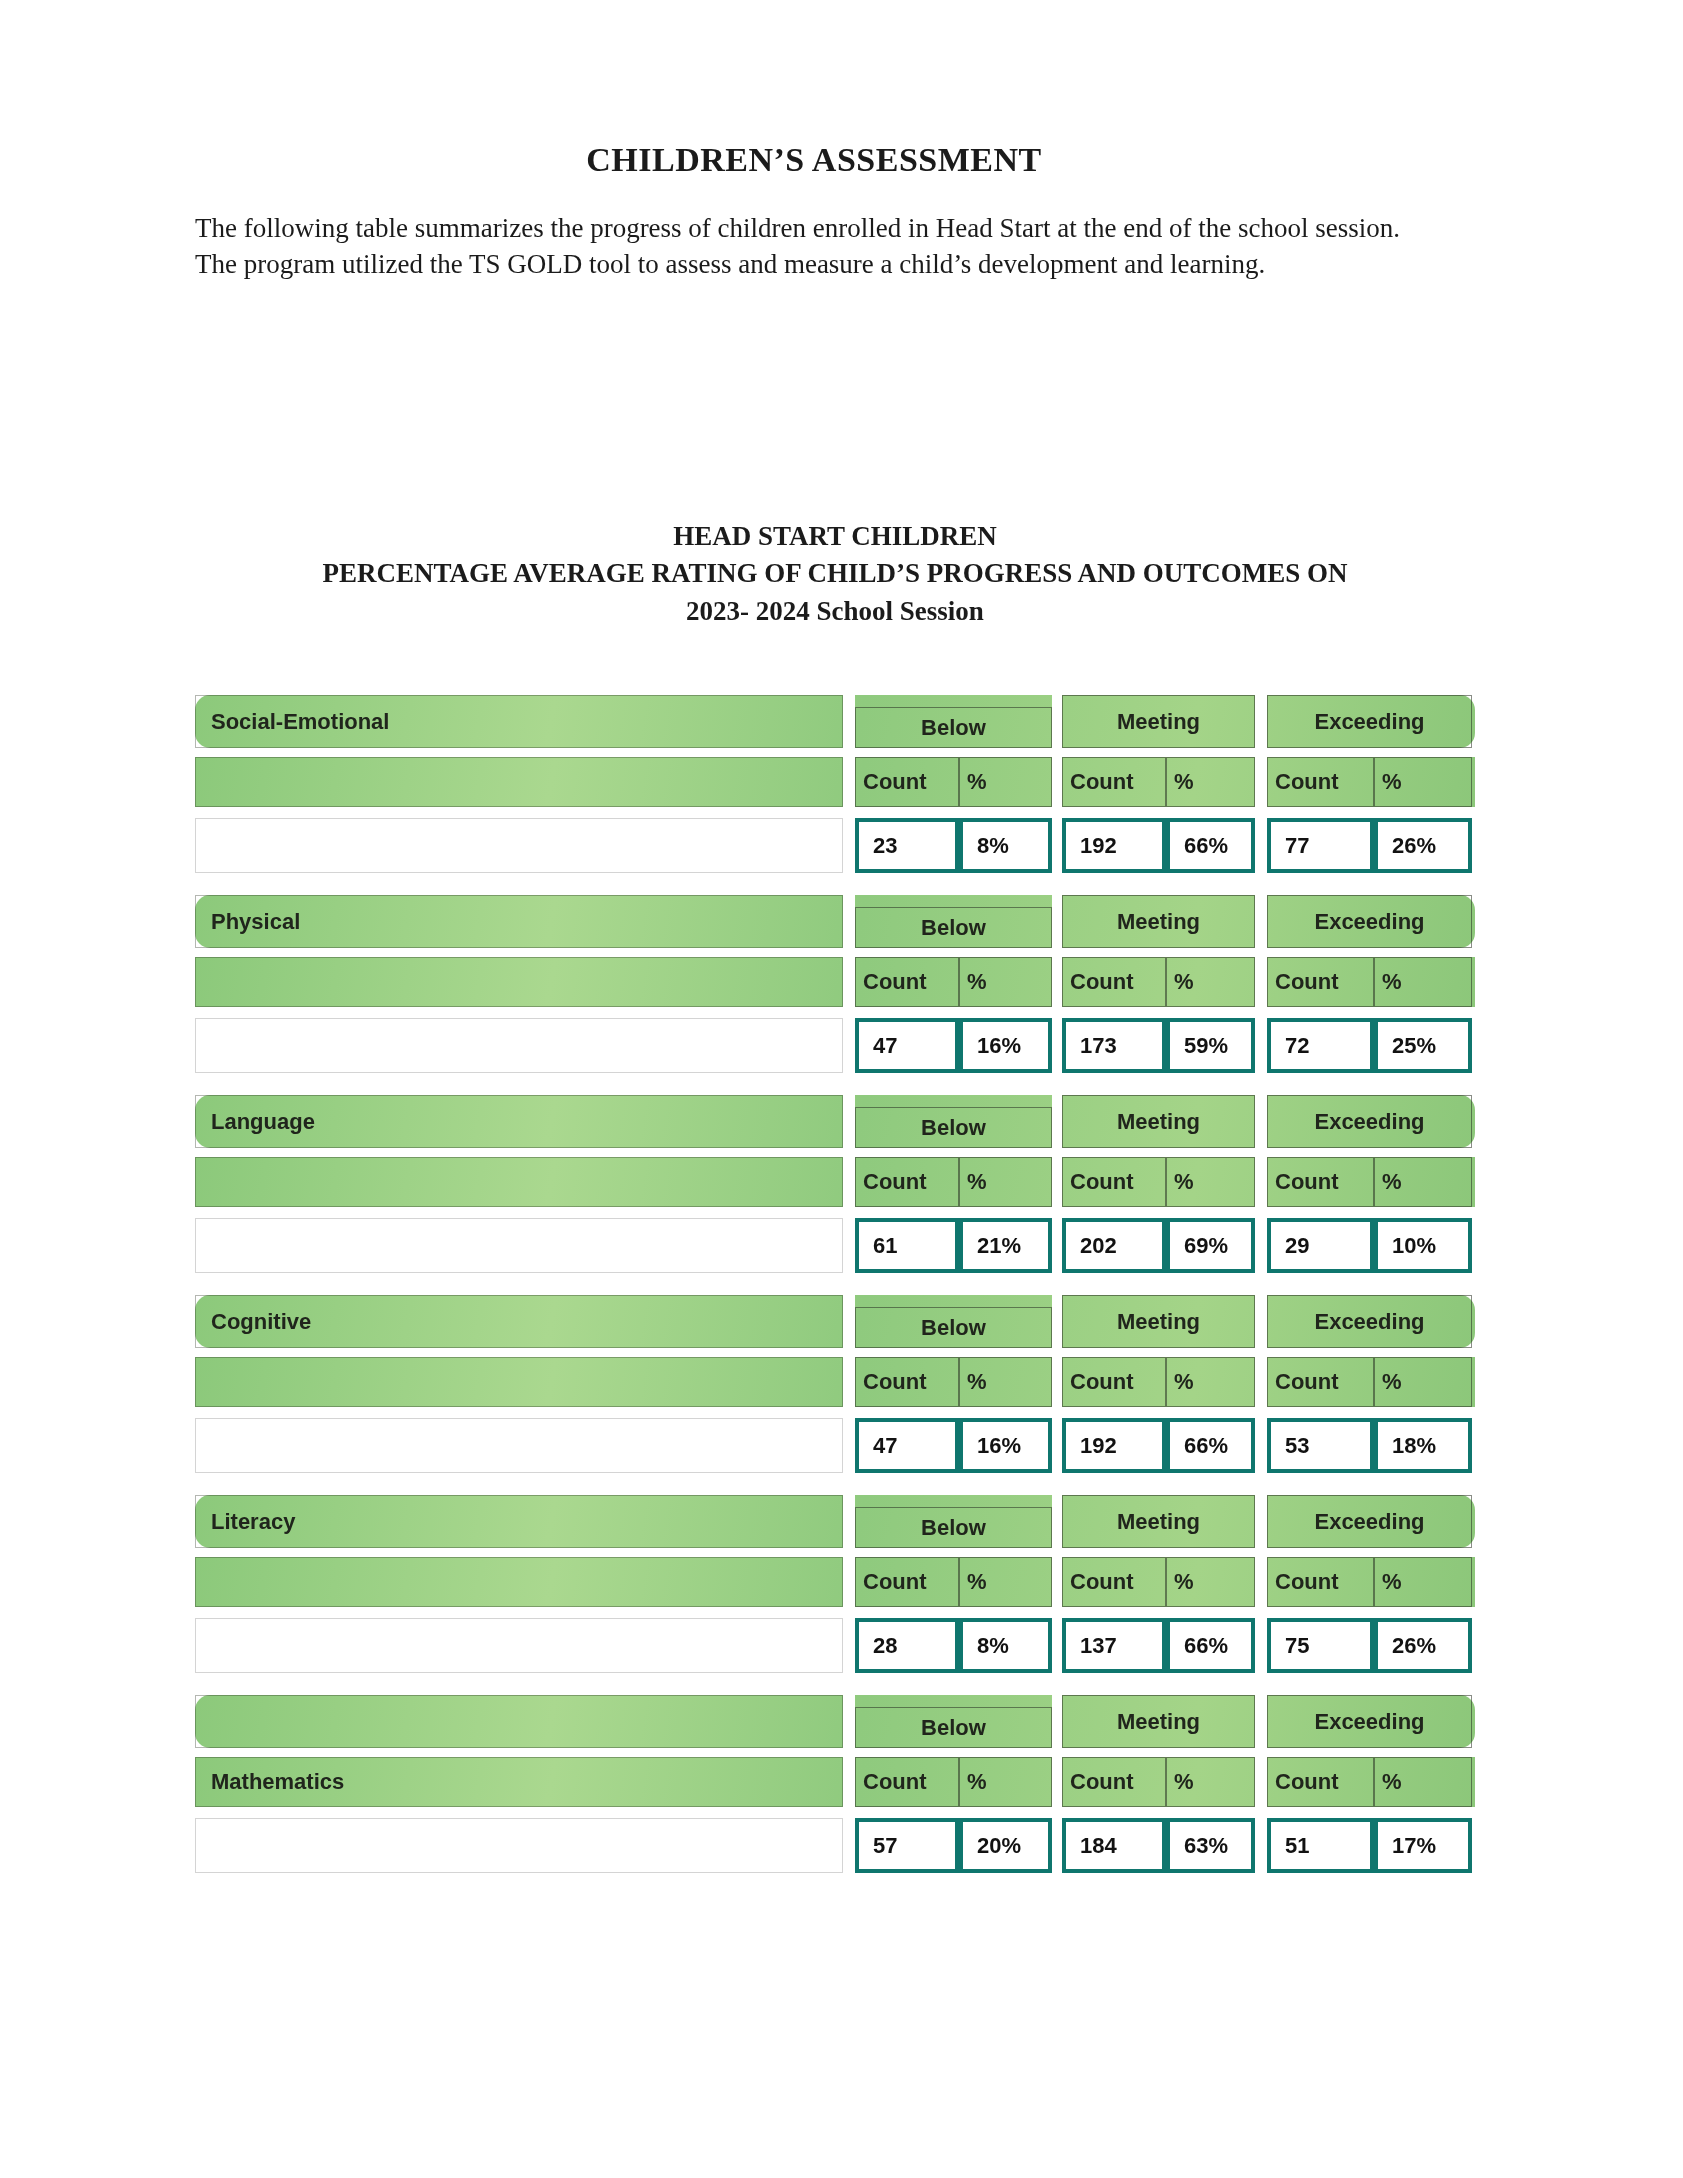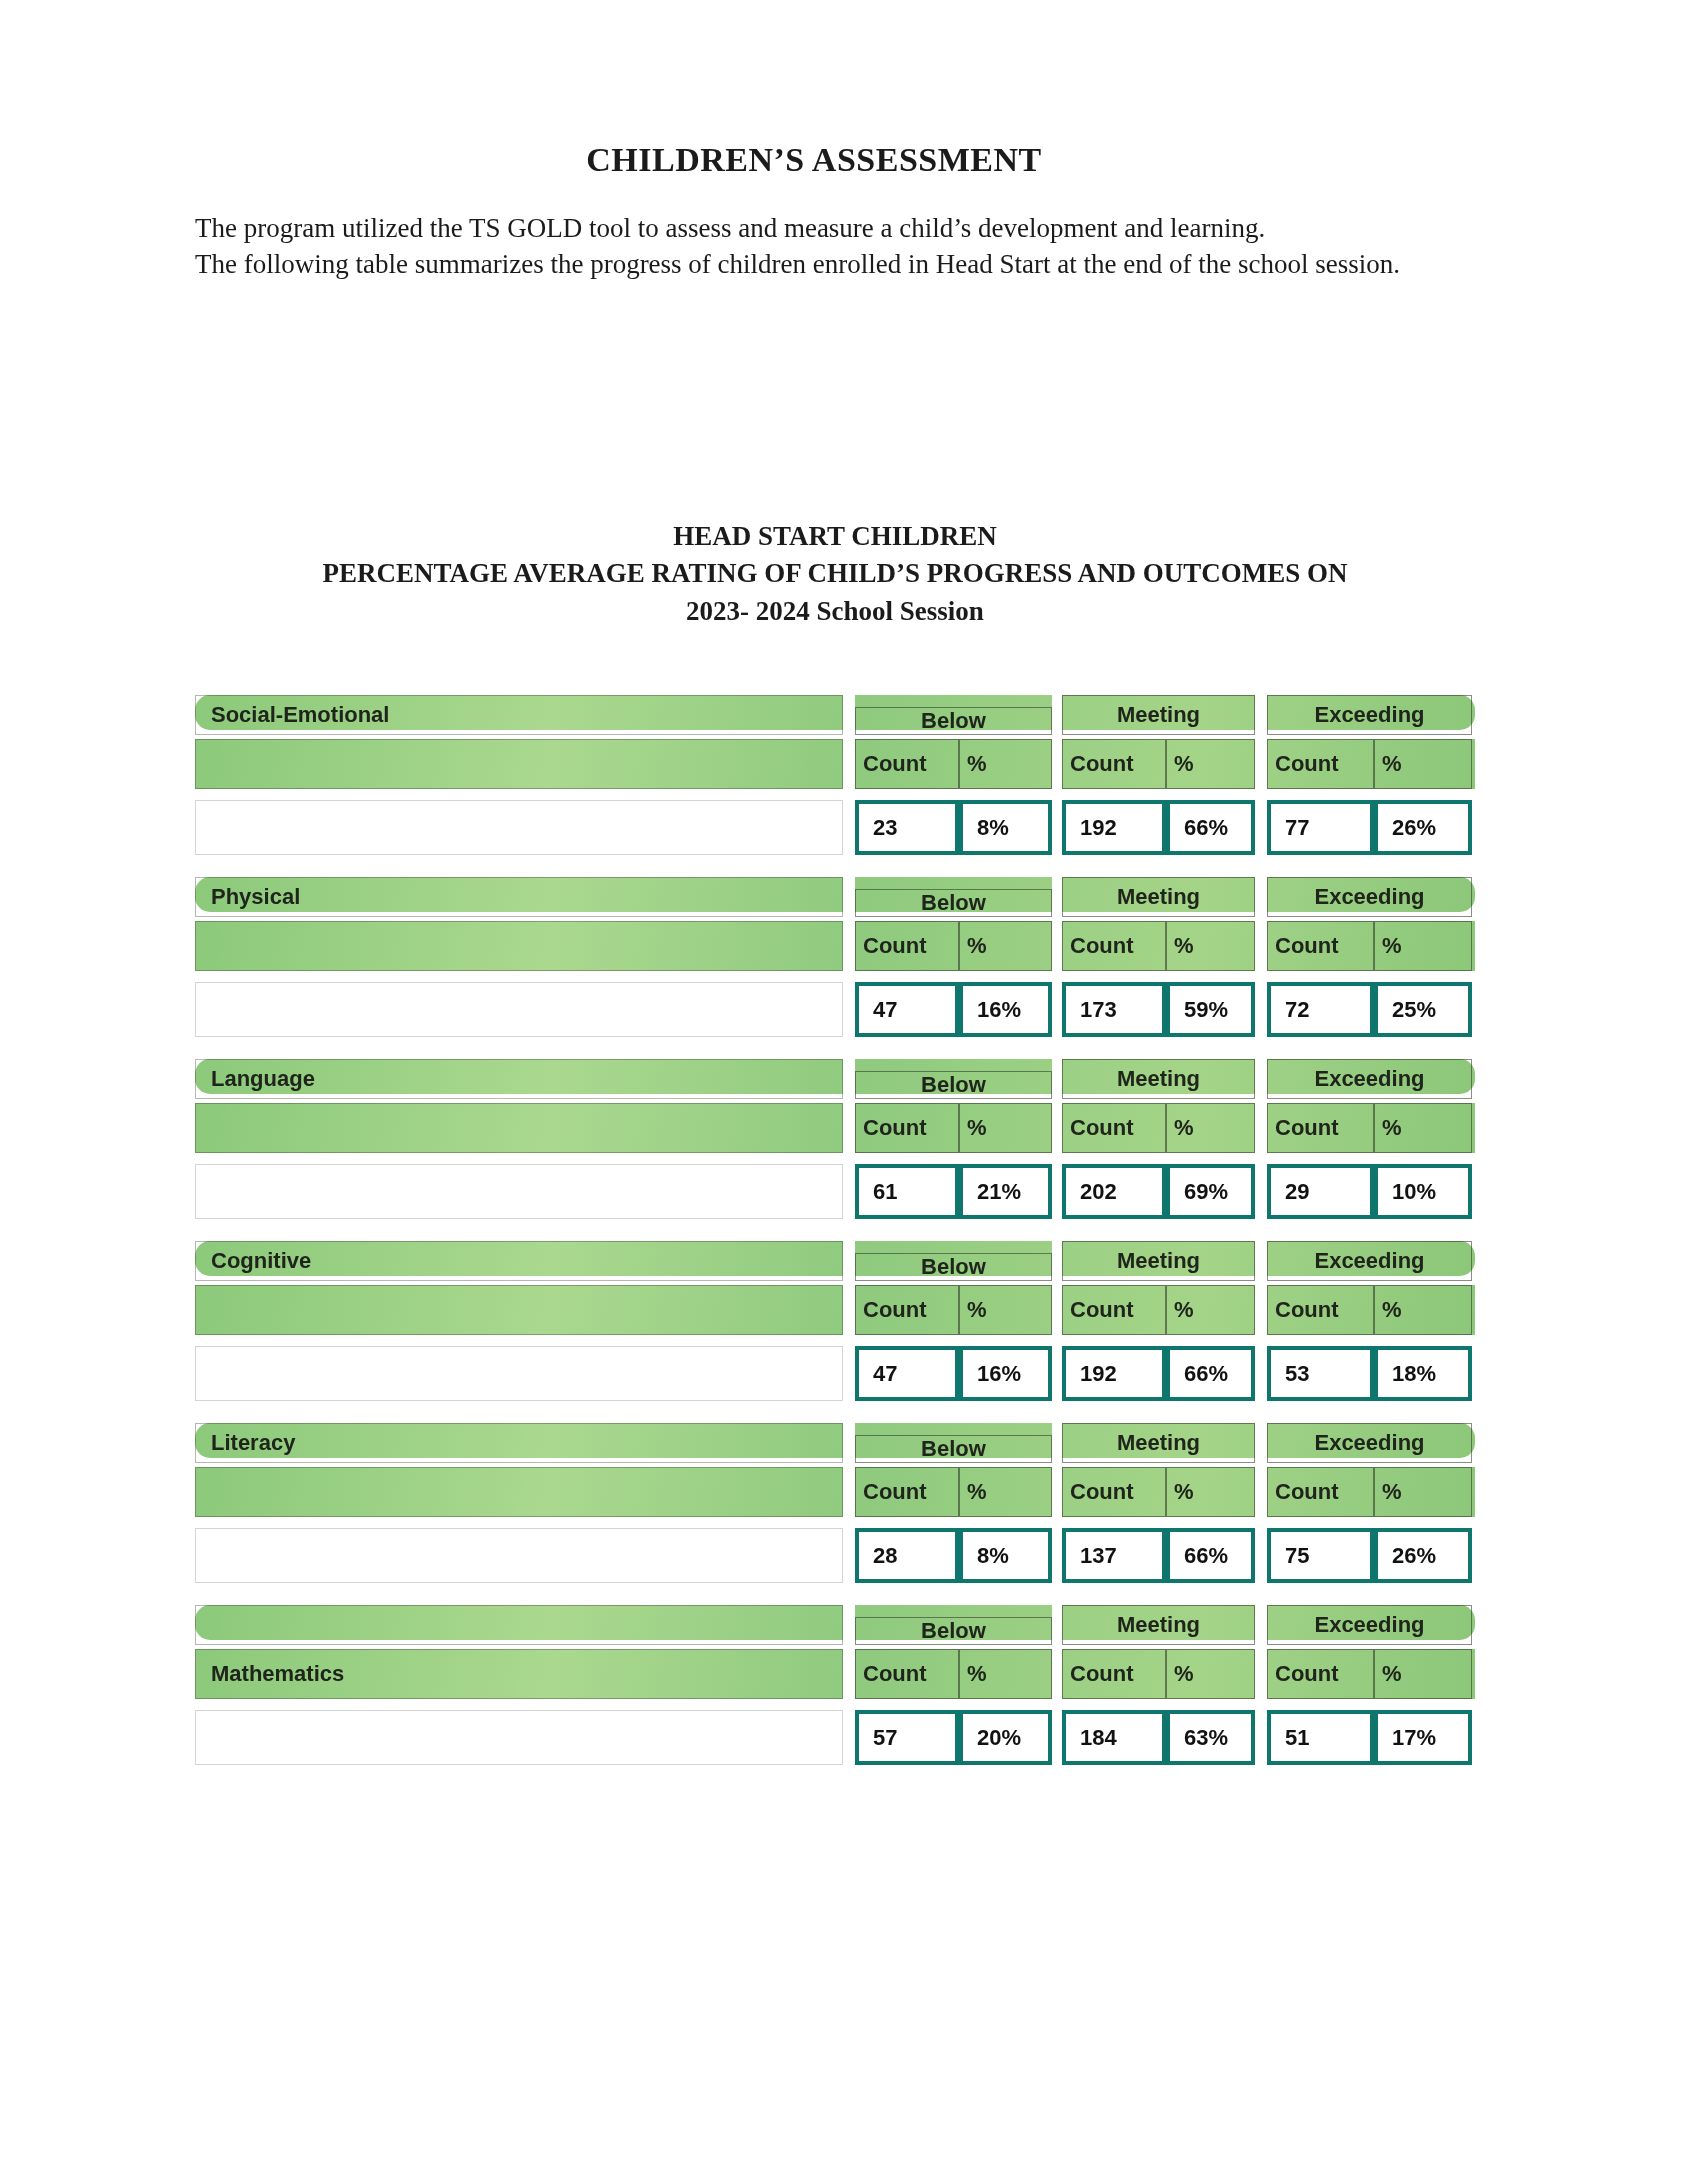--- a/index.html
+++ b/index.html
@@ -28,21 +28,21 @@
     position:absolute;top:695px;left:195px;width:1280px;
     font-family:"Liberation Sans", sans-serif;
   }
   .row{
     display:grid;
     grid-template-columns:648px 12px 104px 93px 10px 104px 89px 12px 107px 98px;
   }
   .grn{
     background:linear-gradient(100deg,#8cc97b 0%,#aad88f 28%,#8fca7e 52%,#a4d488 78%,#8cc77a 100%);
   }
-  .hdr{height:35px;margin-bottom:9px;border-radius:15px;}
+  .hdr{height:53px;margin-bottom:9px;border-radius:15px;}
   .subr{height:50px;margin-bottom:11px;}
   .valr{height:55px;margin-bottom:22px;}
   .cell{
     display:flex;align-items:center;
     font-weight:bold;font-size:22px;color:#20251c;
     box-sizing:border-box;
   }
   .grn .cell{border:1px solid rgba(40,48,34,.55);}
   .grn .cat{border-color:rgba(40,48,34,.35);}
   .gapc{background:#ffffff;height:100%;}
@@ -67,22 +67,22 @@
   .valr .catw{
     grid-column:1;background:#ffffff;border:1px solid #d4d4d4;
   }
 </style>
 </head>
 <body>
 
 <div class="doc-title">CHILDREN’S ASSESSMENT</div>
 
 <div class="intro">
+  <p>The following table summarizes the progress of children enrolled in Head Start at the end of the school session.</p>
   <p>The program utilized the TS GOLD tool to assess and measure a child’s development and learning.</p>
-  <p>The following table summarizes the progress of children enrolled in Head Start at the end of the school session.</p>
 </div>
 
 <div class="tbl-heading">
   <div>HEAD START CHILDREN</div>
   <div>PERCENTAGE AVERAGE RATING OF CHILD’S PROGRESS AND OUTCOMES ON</div>
   <div>2023- 2024 School Session</div>
 </div>
 
 <div class="table-wrap">
 

